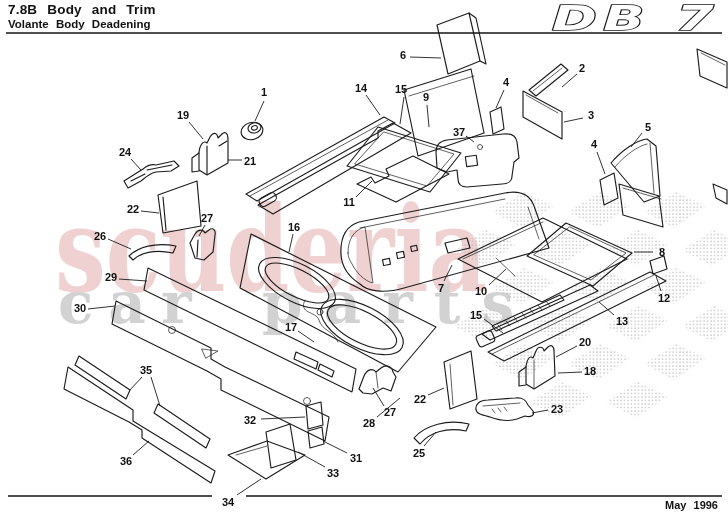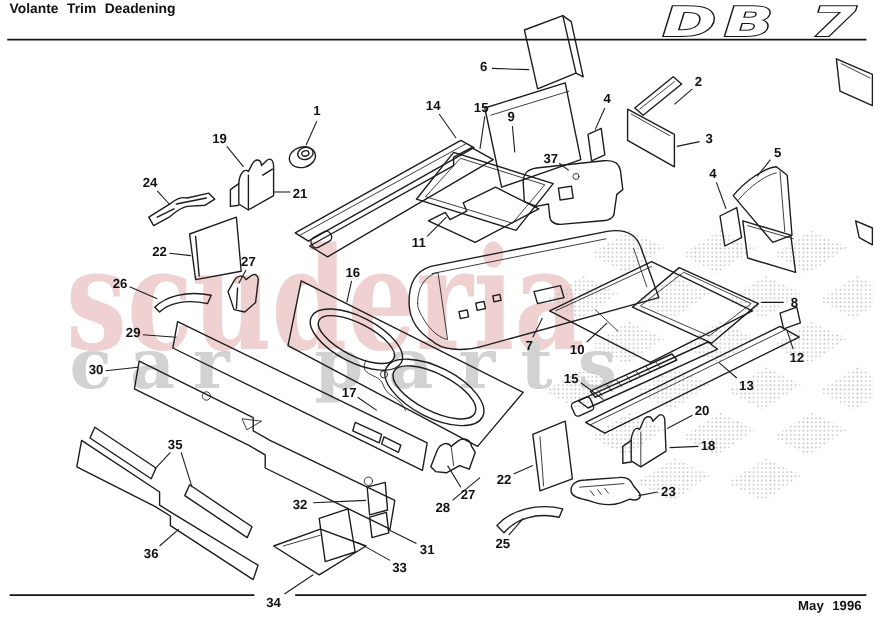--- a/index.html
+++ b/index.html
@@ -336,16 +336,17 @@
   <g>
     <line class="rule" x1="6" y1="33" x2="722" y2="33"></line>
     <line class="rule" x1="8" y1="496" x2="212" y2="496"></line>
     <line class="rule" x1="246" y1="496" x2="722" y2="496"></line>
   </g>
 
   <text x="552" y="30" font-family="DejaVu Sans, sans-serif" font-style="italic" font-weight="bold" font-size="34" letter-spacing="4" fill="#ffffff" stroke="#151515" stroke-width="1.6" paint-order="stroke" textLength="168" lengthAdjust="spacingAndGlyphs">DB 7</text>
 </svg>
 
 <div class="title-block">
-  <div class="subtitle">Volante Trim Deadening</div>
+  <div class="title">7.8B Body and Trim</div>
+  <div class="subtitle">Volante Body Deadening</div>
 </div>
 
 <div class="date">May 1996</div>
 
 </body></html>

